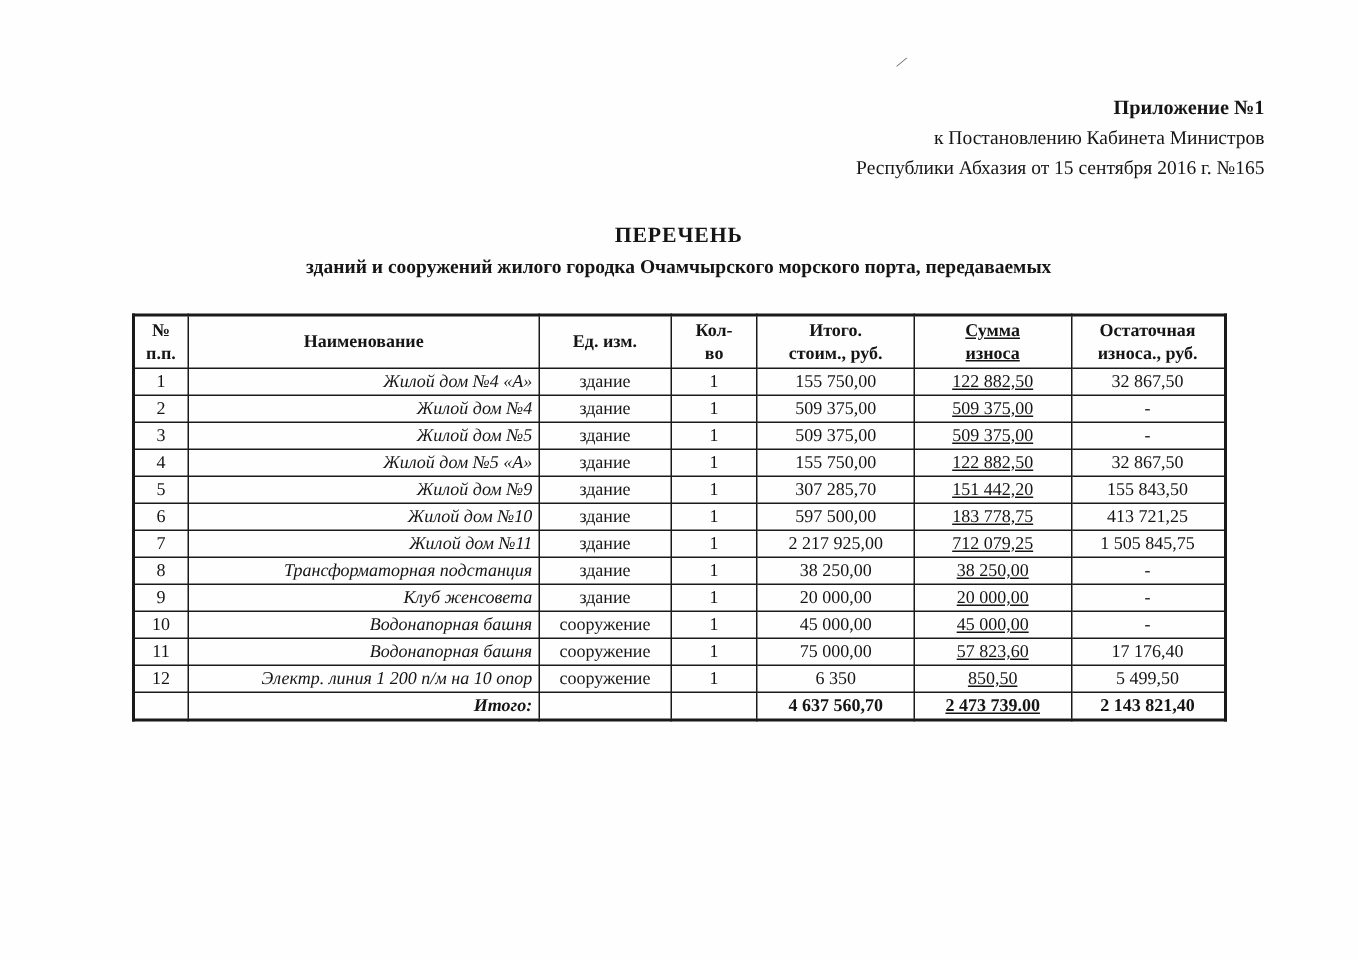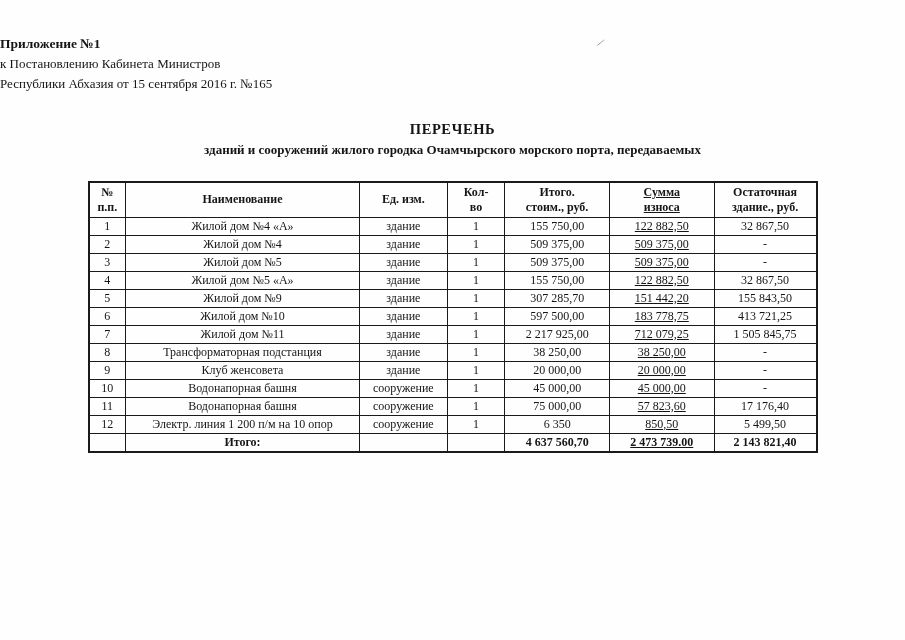--- a/index.html
+++ b/index.html
@@ -13,24 +13,25 @@
     margin: 0 auto;
     background: #fefefe;
     font-family: "Liberation Serif", serif;
     color: #151515;
     position: relative;
     box-sizing: border-box;
     padding-top: 34px;
     overflow: hidden;
   }
   .appendix {
-    text-align: left;
+    text-align: right;
     padding-right: 62px;
     font-size: 13px;
     line-height: 1.5;
+    margin-top: 28px;
   }
   .appendix .line1 {
     font-weight: bold;
     font-size: 13.5px;
   }
   .scan-mark {
     position: absolute;
     top: 36px;
     left: 600px;
     font-size: 11px;
@@ -69,21 +70,22 @@
   table.assets th {
     font-weight: bold;
     text-align: center;
     white-space: pre-line;
     padding: 2px 2px;
   }
   table.assets td {
     text-align: center;
   }
   table.assets td.col-1 {
-    text-align: center;
+    text-align: right;
+    font-style: italic;
   }
   .col-0 { width: 4.6%; }
   .col-1 { width: 33.0%; }
   .col-2 { width: 12.0%; }
   .col-3 { width: 7.6%; }
   .col-4 { width: 14.4%; }
   .col-5 { width: 14.4%; text-decoration: underline; }
   .col-6 { width: 14.0%; }
   tr.total-row td {
     font-weight: bold;
@@ -115,21 +117,21 @@
 п.п.</th>
           <th class="col-1">Наименование</th>
           <th class="col-2">Ед. изм.</th>
           <th class="col-3">Кол-
 во</th>
           <th class="col-4">Итого.
 стоим., руб.</th>
           <th class="col-5">Сумма
 износа</th>
           <th class="col-6">Остаточная
-здание., руб.</th>
+износа., руб.</th>
         </tr>
     </thead>
     <tbody id="table-body">
         <tr>
           <td class="col-0">1</td>
           <td class="col-1">Жилой дом №4 «А»</td>
           <td class="col-2">здание</td>
           <td class="col-3">1</td>
           <td class="col-4">155 750,00</td>
           <td class="col-5">122 882,50</td>

